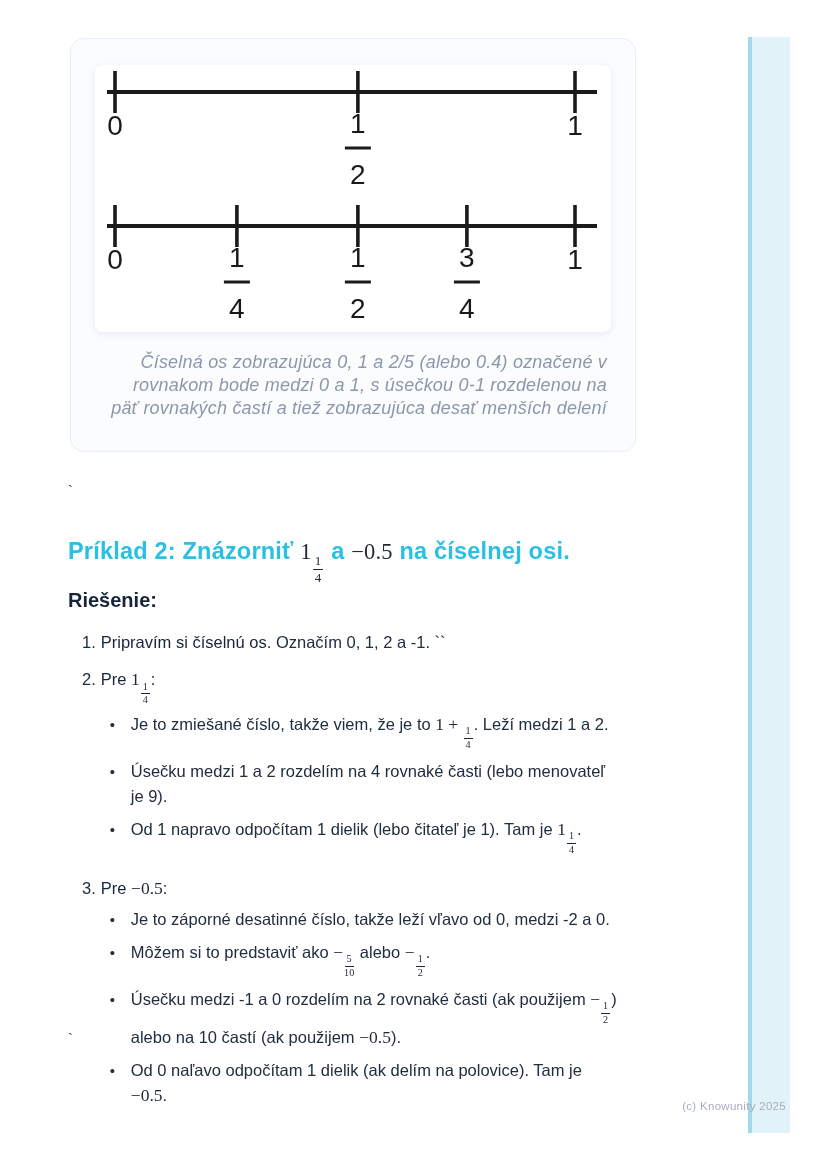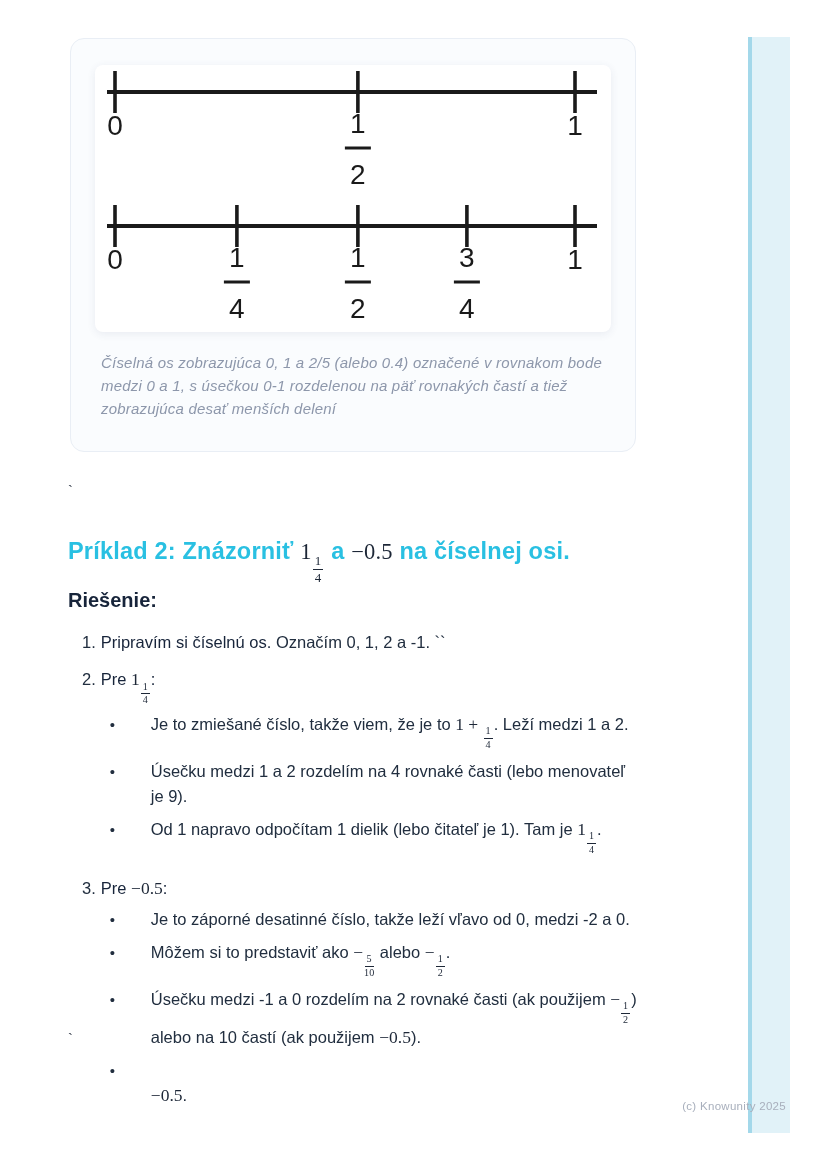--- a/index.html
+++ b/index.html
@@ -17,22 +17,22 @@
     position:absolute;left:70px;top:38px;width:566px;height:414px;
     background:#fafcfe;border:1px solid #e9eef5;border-radius:14px;box-sizing:border-box;
   }
   .figure{
     position:absolute;left:24px;top:26px;width:516px;height:267px;
     background:#ffffff;border-radius:8px;box-shadow:0 2px 8px rgba(50,70,110,.09);
   }
   .figure svg{position:absolute;left:0;top:0;}
   .caption{
     position:absolute;left:30px;top:312px;width:506px;
-    font-style:italic;font-size:15px;line-height:23px;letter-spacing:.2px;
-    color:#8d97ab;text-align:left;
+    font-style:italic;font-size:18px;line-height:23px;letter-spacing:.2px;
+    color:#8d97ab;text-align:right;
   }
   .stray{position:absolute;font-size:15px;color:#2a3342;}
   .stray-top{left:68px;top:482px;}
   .stray-bottom{left:68px;top:1030px;}
   
   .heading{
     position:absolute;left:67px;top:533px;width:710px;margin:1px;
     font-size:23.5px;font-weight:700;letter-spacing:.2px;color:#29c0e2;
     line-height:34px;
   }
@@ -45,21 +45,21 @@
   .steps{
     position:absolute;left:68px;top:630px;width:668px;margin:0;padding:0;list-style:none;
     font-size:16.5px;line-height:25px;color:#212e3f;
   }
   .step{display:flex;margin-bottom:12px;}
   .step-num{flex:none;margin-left:14px;margin-right:5px;}
   .step-body{flex:1;min-width:0;}
   .bullets{margin-top:6px;}
   .bullet{display:flex;margin-bottom:8px;}
   .dot{flex:none;width:30px;padding-left:9px;font-size:15px;box-sizing:border-box;}
-  .bullet-text{flex:1;max-width:600px;margin-left:20px;}
+  .bullet-text{flex:1;max-width:600px;}
   
   .seg-b{font-weight:400;color:#17243a;}
   .seg-m{font-family:"Liberation Serif",serif;font-weight:400;color:#1d2737;font-size:17.5px;}
   .fstack{
     display:inline-flex;flex-direction:column;align-items:center;
     line-height:1.05;font-size:.58em;vertical-align:-.45em;margin:0 1px;
     font-family:"Liberation Serif",serif;
   }
   .fn{border-bottom:1px solid currentColor;padding:0 2px 1px;}
   .fd{padding-top:1px;}
@@ -176,21 +176,21 @@
             </div>
             <div class="bullet">
               <span class="dot">•</span>
               <div class="bullet-text"><span>Úsečku medzi -1 a 0 rozdelím na 2 rovnaké časti (ak použijem </span><span class="seg-m"><span>−</span><span class="fstack">
                     <span class="fn">1</span>
                     <span class="fd">2</span>
                   </span></span><span>)</span><br><span>alebo na 10 častí (ak použijem </span><span class="seg-m">−0.5</span><span>).</span></div>
             </div>
             <div class="bullet">
               <span class="dot">•</span>
-              <div class="bullet-text"><br><span class="seg-m">−0.5</span><span>.</span></div>
+              <div class="bullet-text"><span>Od 0 naľavo odpočítam 1 dielik (ak delím na polovice). Tam je</span><br><span class="seg-m">−0.5</span><span>.</span></div>
             </div>
           </div>
         </div>
       </li>
     </ol>
 
   <div class="stray stray-bottom">`</div>
 
   <div class="footer">(c) Knowunity 2025</div>
 

